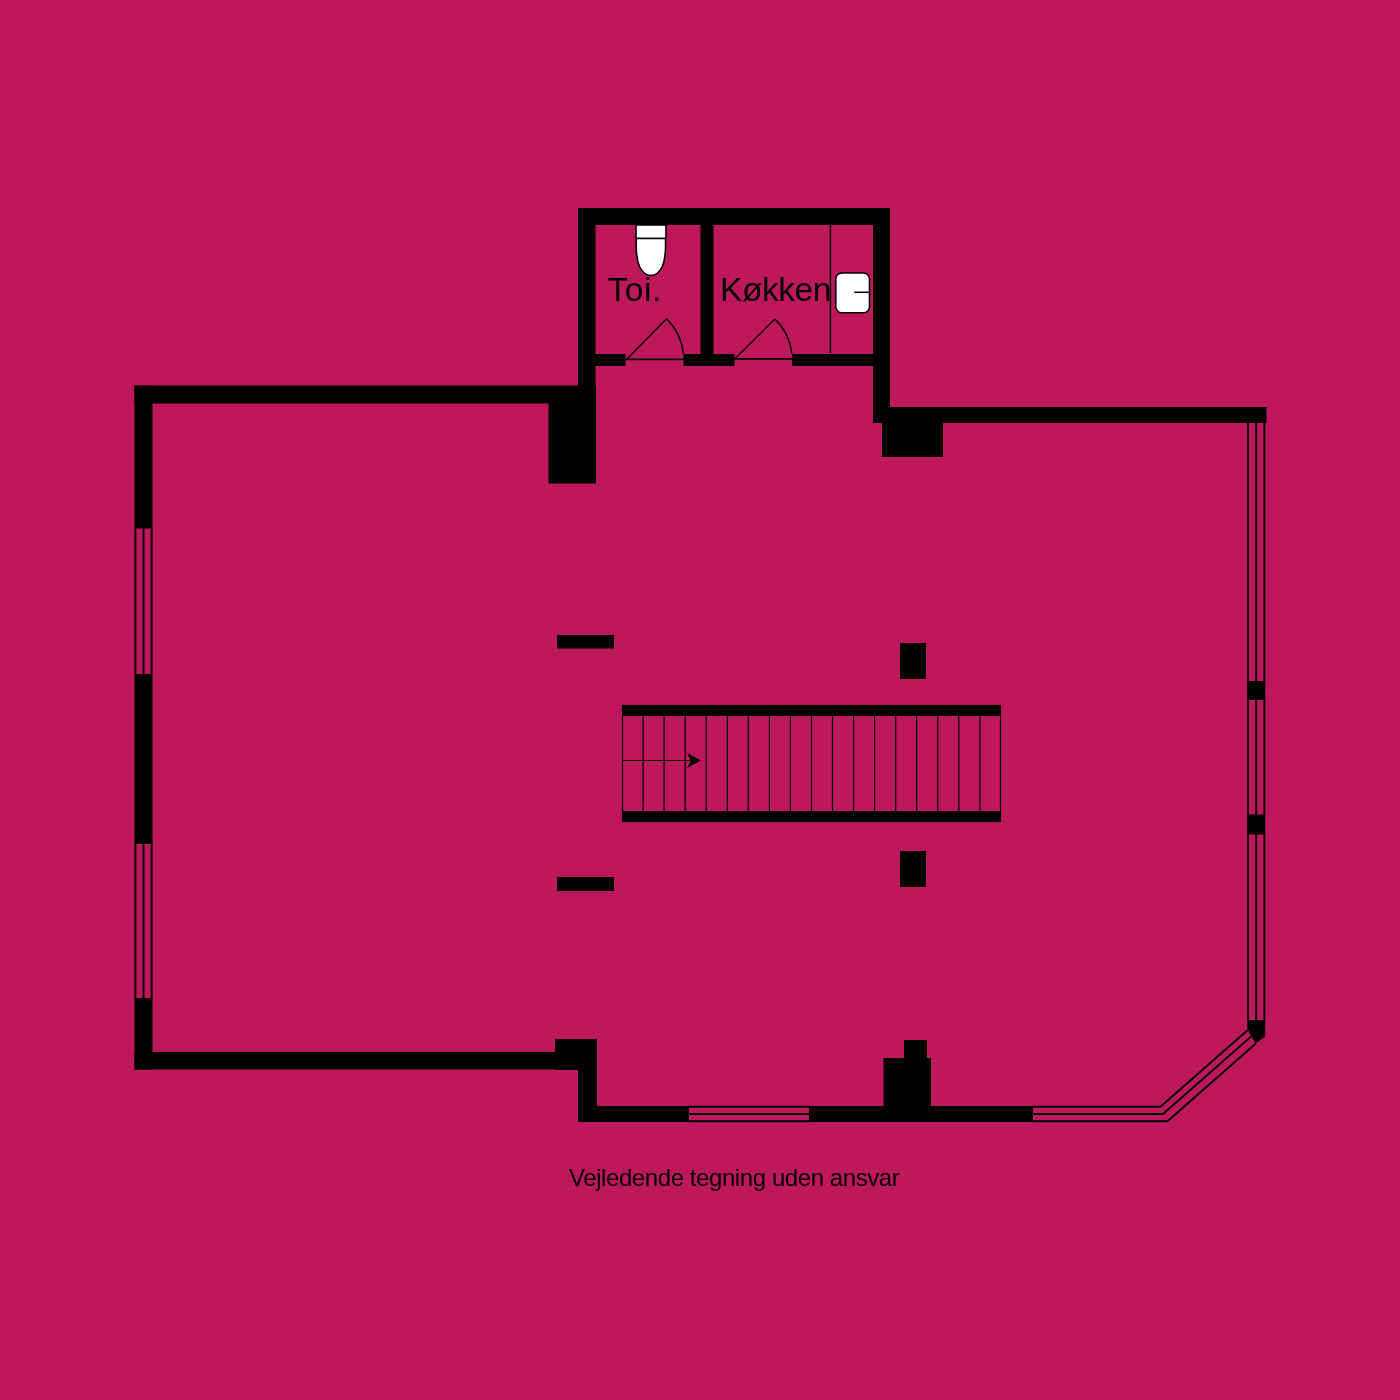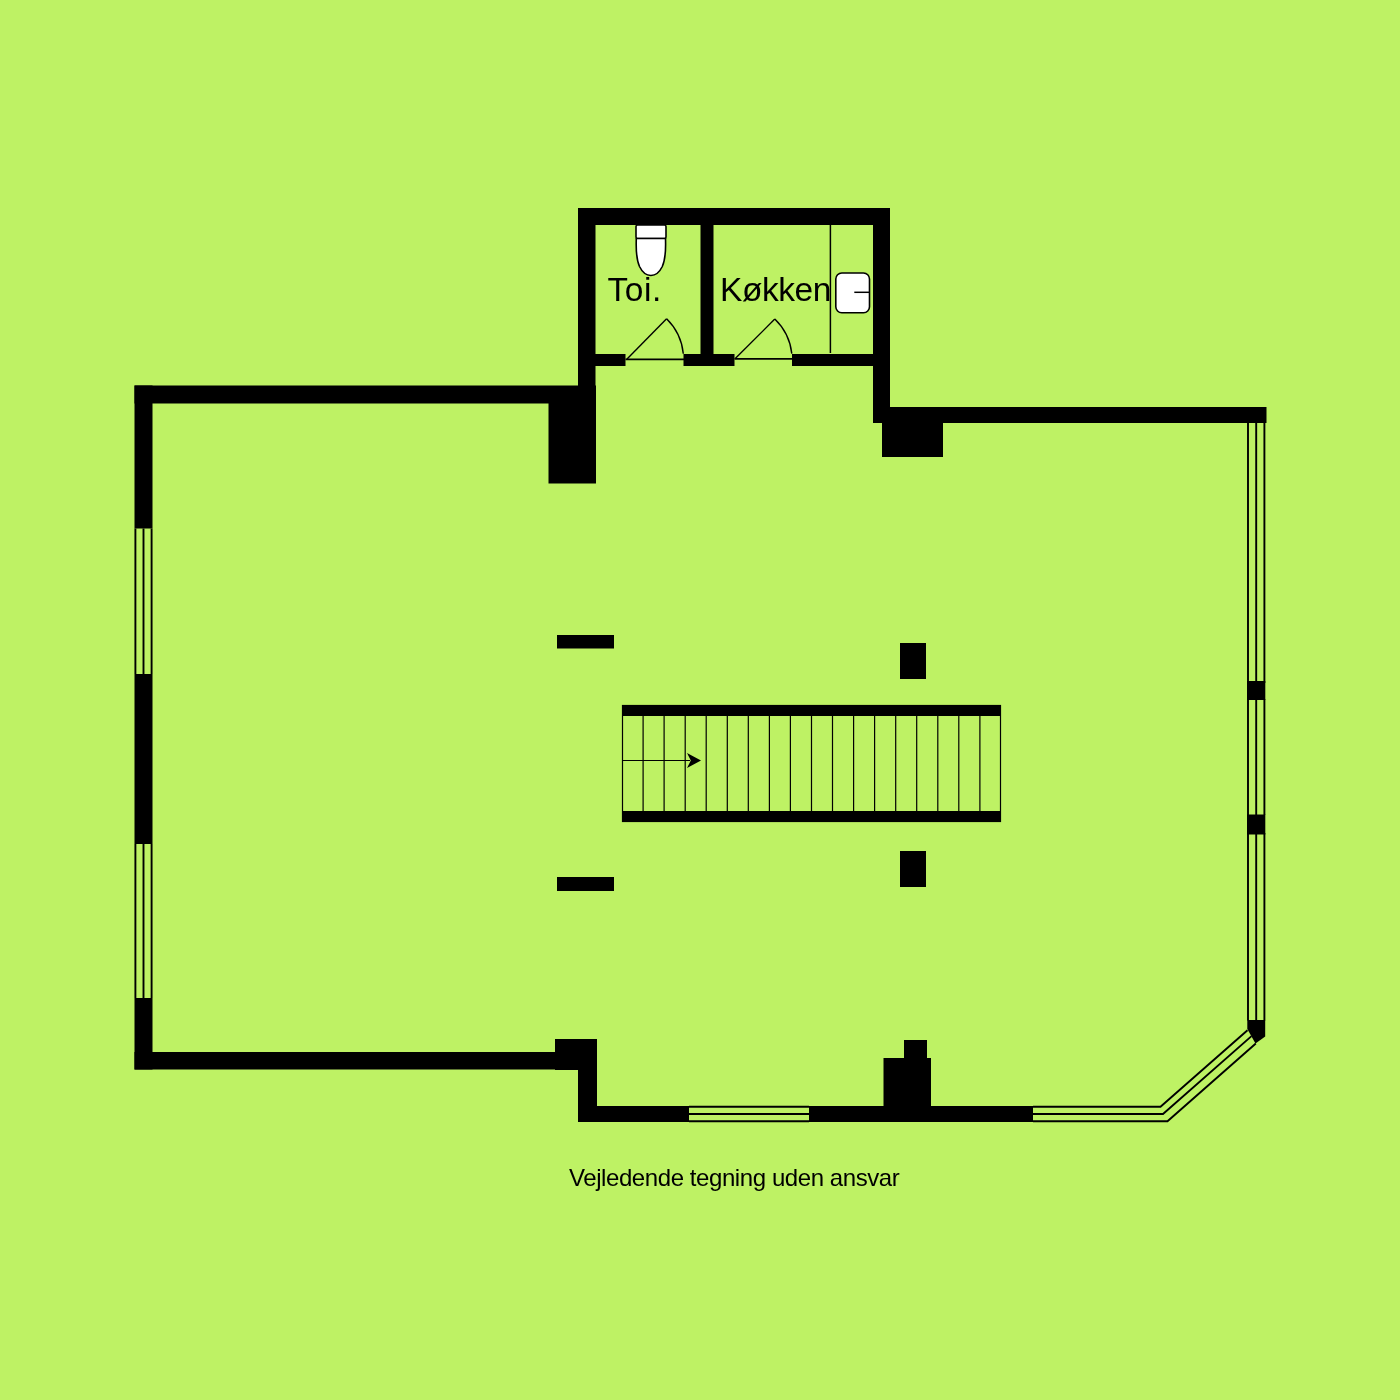--- a/index.html
+++ b/index.html
@@ -1,16 +1,16 @@
 <!DOCTYPE html>
 <html><head>
 <meta charset="utf-8">
 <style>
   html,body{margin:0;padding:0;background:#ffffff;}
-  #page{width:1400px;height:1400px;position:relative;background:#bef264;}
+  #page{width:1400px;height:1400px;position:relative;background:#be185d;}
   svg{position:absolute;top:0;left:0;}
   text{font-family:"Liberation Sans", sans-serif;fill:#000;}
 </style>
 </head>
 <body>
 <div id="page">
 <svg width="1400" height="1400" viewBox="0 0 1400 1400">
 
   <rect x="578" y="208" width="312" height="17"></rect>
   <rect x="578" y="224" width="17.5" height="162.5"></rect>

